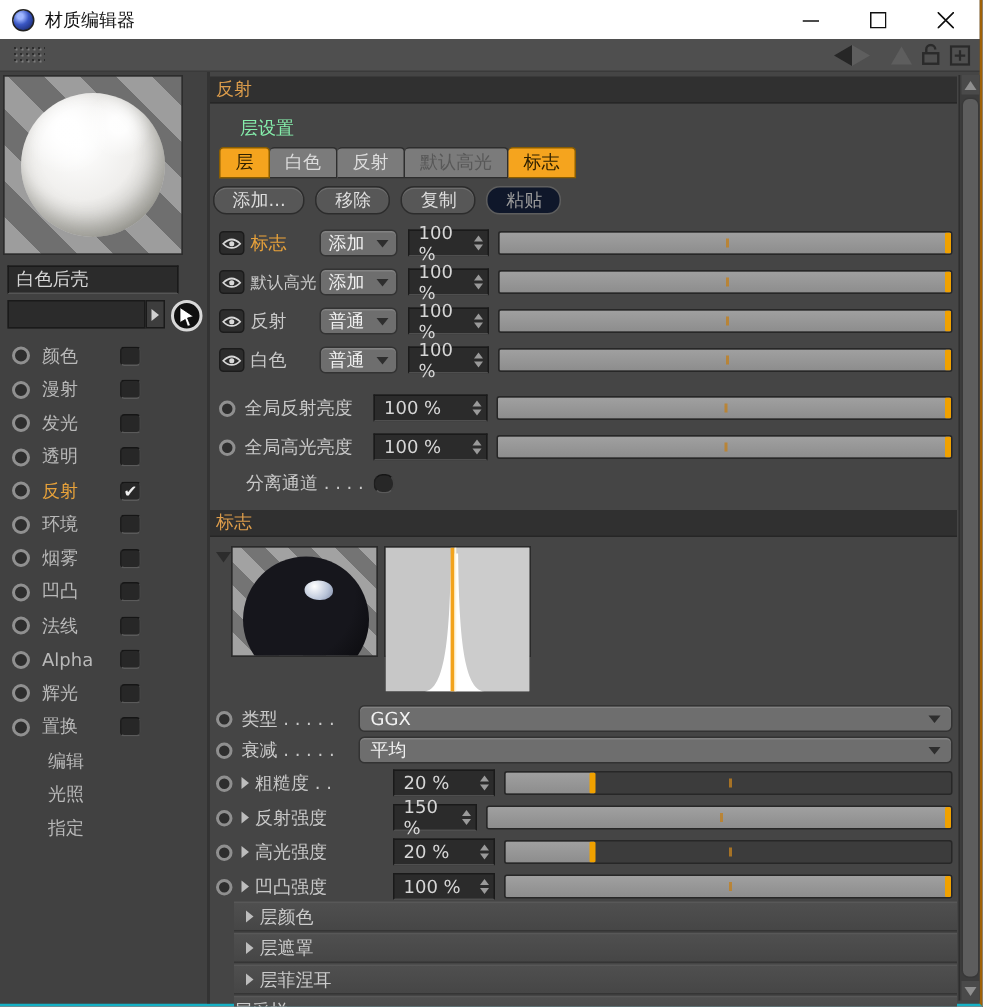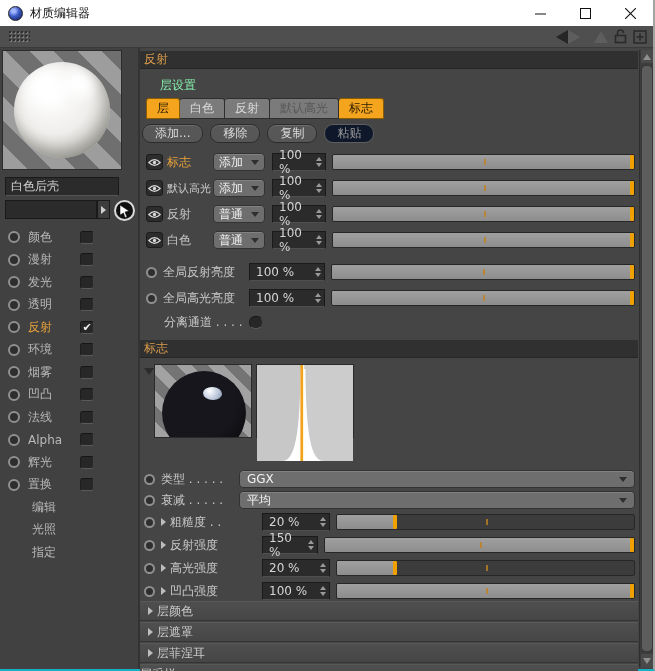--- a/index.html
+++ b/index.html
@@ -1,20 +1,20 @@
 <!DOCTYPE html>
 <html><head>
 <meta charset="utf-8">
 <style>
   * { box-sizing: border-box; margin: 0; padding: 0; }
   html,body { width:655px; height:671px; overflow:hidden;
     font-family:"DejaVu Sans","Liberation Sans",sans-serif; font-size:12px;
     -webkit-font-smoothing:antialiased; }
   #window { width:655px; height:671px; background:#454545; position:relative;
-    border-right:2px solid #a3a3a3; border-bottom:2px solid #16b1c5; }
+    border-right:2px solid #a16207; border-bottom:2px solid #16b1c5; }
 
   
   .titlebar { height:26px; background:#ffffff; display:flex; align-items:center; color:#000; }
   .app-icon { width:15px; height:15px; border-radius:50%; margin:0 7px 0 8px;
     background: radial-gradient(circle at 35% 30%, #9fb6ff 0 15%, #3a57c4 45%, #101c56 100%);
     border:1px solid #222; }
   .title-text { font-size:12px; color:#111; }
   .win-btns { margin-left:auto; display:flex; height:100%; }
   .win-btn { width:45px; height:100%; display:flex; align-items:center; justify-content:center;
     color:#111; font-size:13px; }
@@ -146,21 +146,21 @@
   .dd-big { flex:1; height:18px; background:#6e6e6e; border-radius:4px; border:1px solid #333;
     box-shadow: inset 0 1px 0 #828282; color:#f2f2f2; font-size:12px;
     display:flex; align-items:center; padding:0 7px; margin-right:3px; }
   .pexp { width:0; height:0; border-top:4px solid transparent; border-bottom:4px solid transparent;
     border-left:5px solid #bdbdbd; margin:0 4px 0 6px; flex:none; }
   .plabel { color:#c9c9c9; font-size:12px; width:78px; flex:none; }
   .pl-wide { width:92px; }
 
   .fold { height:20px; margin-top:1px; background:linear-gradient(#4f4f4f,#464646);
     border-top:1px solid #585858; border-bottom:1px solid #353535;
-    display:flex; align-items:center; color:#cccccc; }
+    display:flex; align-items:center; color:#cccccc;margin-left:16px; }
   .fold:first-of-type { margin-top:9px; }
   .fold .pexp { margin-left:8px; }
 
   
   .vscroll { position:absolute; right:0; top:2px; bottom:2px; width:14px; background:#3c3c3c;
     border-left:1px solid #2e2e2e; }
   .sb-btn { position:absolute; left:1px; width:12px; height:13px; background:#4a4a4a;
     display:flex; align-items:center; justify-content:center; }
   .sb-btn.up { top:0; } .sb-btn.dn { bottom:0; }
   .sb-btn i { width:0; height:0; border-left:4px solid transparent; border-right:4px solid transparent; }

